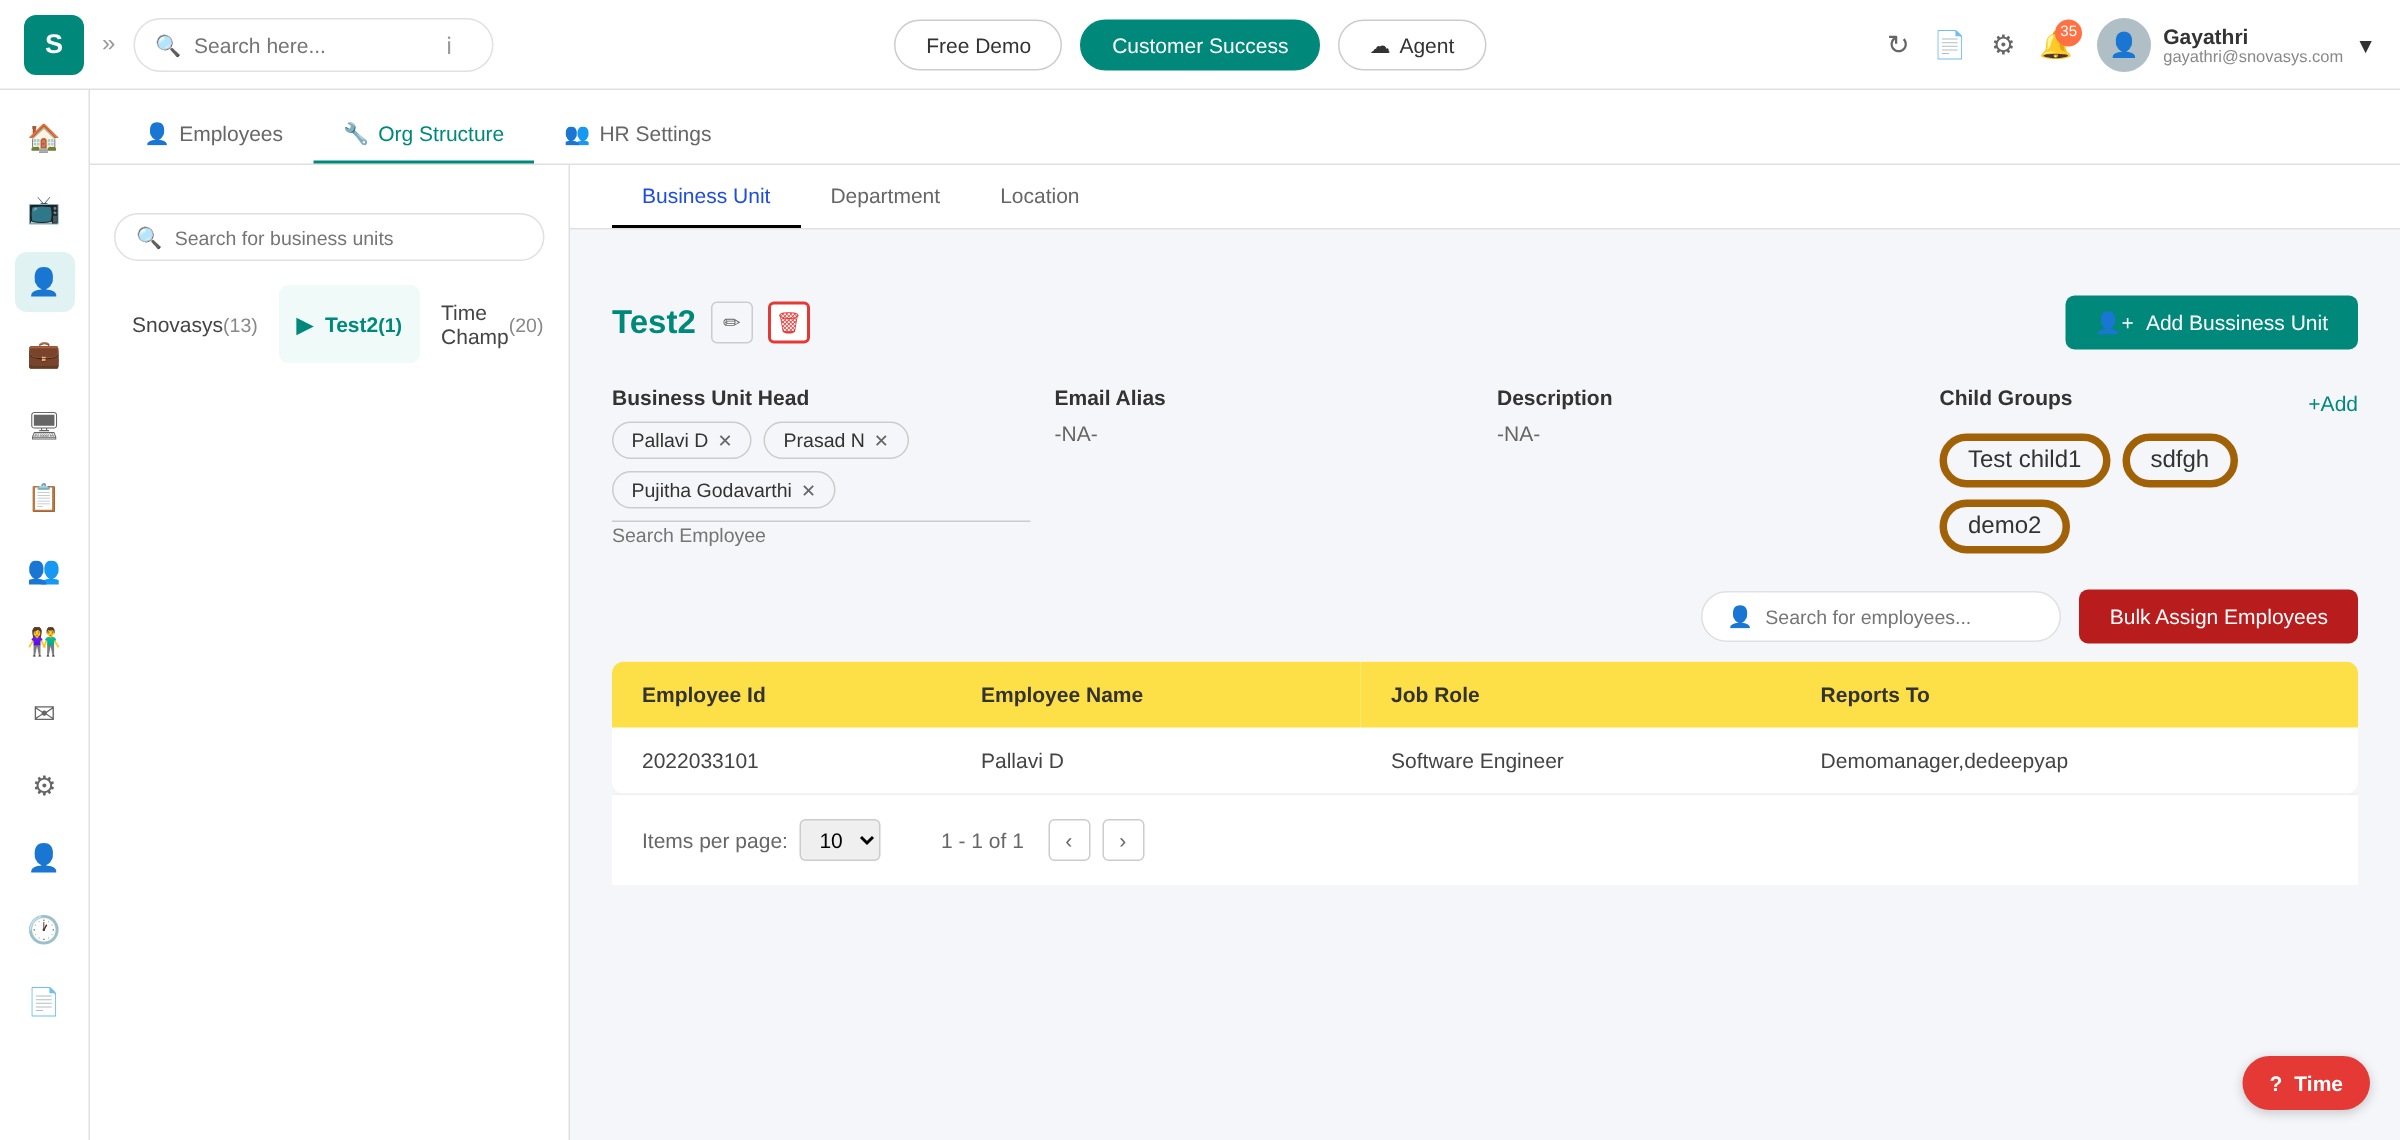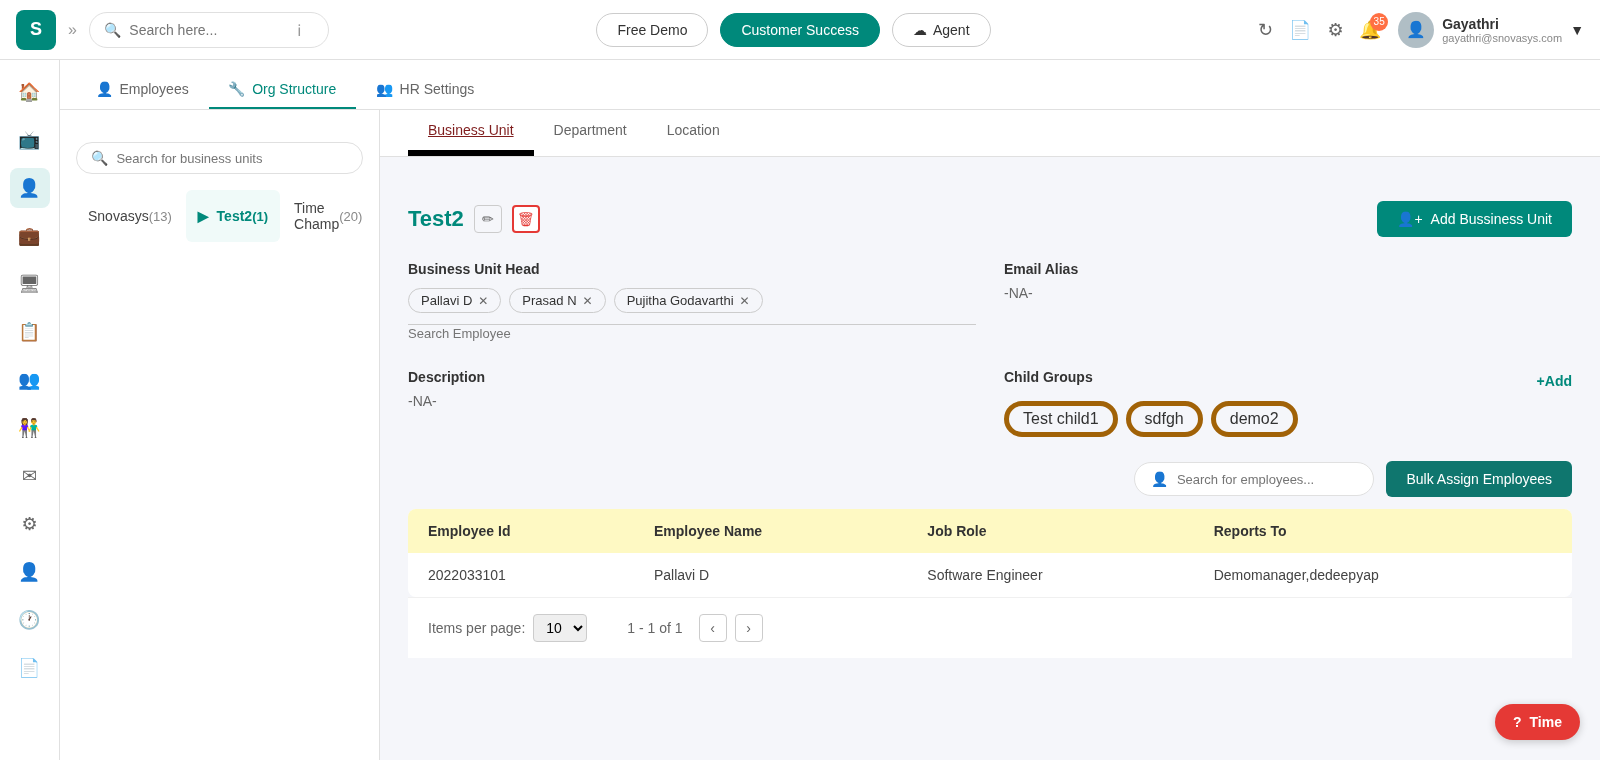--- a/index.html
+++ b/index.html
@@ -163,21 +163,21 @@
       display: flex; gap: 0;
       border-bottom: 1px solid #e0e0e0;
       margin-bottom: 20px;
       background: #fff;
       padding: 0 28px;
     }
     .sub-tab {
       padding: 12px 20px; font-size: 14px; cursor: pointer;
       border-bottom: 2px solid transparent; color: #666;
     }
-    .sub-tab.active { border-bottom: 6px solid #000000; color: #7f1d1d; text-decoration: underline; }
+    .sub-tab.active { border-bottom: 2px solid #000000; color: #1d4ed8; }
 
     
     .bu-header {
       display: flex; align-items: center; justify-content: space-between;
       margin-bottom: 24px;
     }
     .bu-title-row { display: flex; align-items: center; gap: 10px; }
     .bu-title { font-size: 22px; font-weight: 600; color: #00897b; }
     .icon-btn {
       width: 28px; height: 28px; border-radius: 4px;
@@ -188,62 +188,62 @@
     .icon-btn.delete { border: 2px solid #e53935; color: #e53935; background: #fff; }
     .add-bu-btn {
       padding: 10px 20px;
       background: #00897b; color: #fff;
       border: none; border-radius: 6px;
       cursor: pointer; font-size: 14px;
       display: flex; align-items: center; gap: 8px;
     }
 
     
-    .form-grid { display: grid; grid-template-columns: 1fr 1fr; gap: 28px; margin-bottom: 24px; }
+    .form-grid { display: grid; grid-template-columns: 1fr 1fr 1fr 1fr; gap: 16px; margin-bottom: 24px; }
     .form-section label { font-weight: 600; font-size: 14px; color: #333; margin-bottom: 8px; display: block; }
     .tags-row {
       display: flex; gap: 8px; flex-wrap: wrap; align-items: center;
       border-bottom: 1px solid #ccc; padding-bottom: 8px; min-height: 40px;
     }
     .tag {
       display: flex; align-items: center; gap: 6px;
       border: 1px solid #ccc; border-radius: 20px;
       padding: 4px 12px; font-size: 13px; color: #333;
     }
     .tag .x { cursor: pointer; color: #666; font-size: 12px; }
     .search-emp { border: none; outline: none; font-size: 13px; color: #aaa; background: transparent; }
     .na-text { color: #666; font-size: 14px; margin-top: 4px; }
 
     .child-group-header { display: flex; align-items: center; justify-content: space-between; margin-bottom: 8px; }
-    .add-link { color: #00897b; cursor: pointer; font-size: 14px; font-weight: 700; }
+    .add-link { color: #00897b; cursor: pointer; font-size: 14px; font-weight: 400; }
     .child-tags { display: flex; gap: 8px; flex-wrap: wrap; }
     .child-tag {
       border: 5px solid #a16207; border-radius: 20px;
       padding: 4px 14px; font-size: 16px; color: #333; text-align: right;
     }
 
     
     .emp-search-row {
       display: flex; align-items: center; justify-content: flex-end;
       gap: 12px; margin-bottom: 12px;
     }
     .emp-search-input {
       display: flex; align-items: center; gap: 8px;
       border: 1px solid #e0e0e0; border-radius: 20px;
       padding: 8px 16px; background: #fff; min-width: 240px;
     }
     .emp-search-input input { border: none; outline: none; font-size: 13px; color: #aaa; background: transparent; }
     .bulk-assign-btn {
-      background: #0f766e; color: #fff; border: none;
+      background: #b91c1c; color: #fff; border: none;
       border-radius: 6px; padding: 10px 20px; cursor: pointer; font-size: 14px;
     }
 
     
     .data-table { width: 100%; border-collapse: collapse; background: #fff; border-radius: 8px; overflow: hidden; }
-    .data-table thead { background: #fef9c3; }
+    .data-table thead { background: #fde047; }
     .data-table th {
       padding: 14px 20px; text-align: left;
       font-weight: 600; font-size: 14px; color: #333;
     }
     .data-table td {
       padding: 14px 20px; font-size: 14px; color: #444;
       border-bottom: 1px solid #f0f0f0;
     }
     .data-table tr:last-child td { border-bottom: none; }
 

